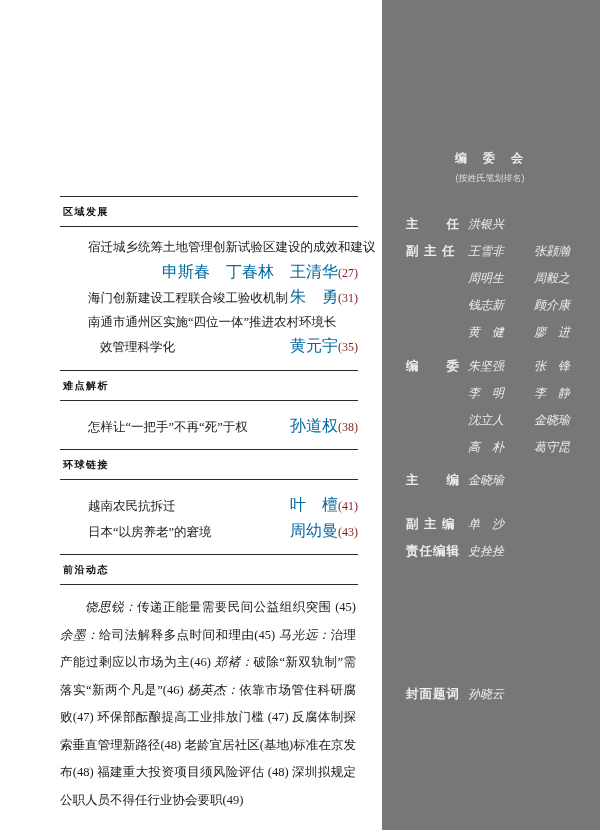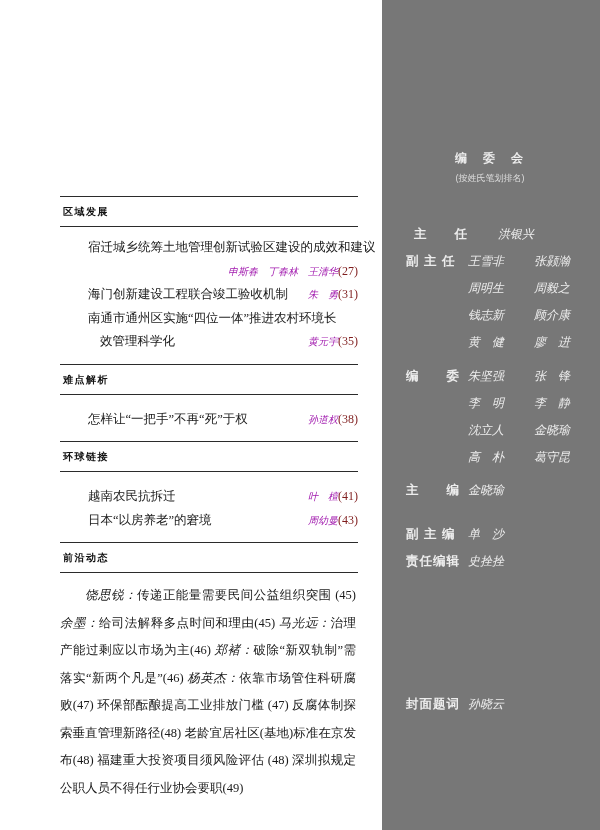--- a/index.html
+++ b/index.html
@@ -11,41 +11,41 @@
   .sec{margin-bottom:10px;}
   .sec-head{border-top:1.5px solid #2b2b2b;border-bottom:1.5px solid #2b2b2b;padding:8px 3px 7px 3px;}
   .sec-title{margin:0;font-family:"Liberation Sans","DejaVu Sans",sans-serif;font-weight:bold;
              font-size:10px;letter-spacing:1.5px;color:#111;}
   .items{padding:9px 0 0 28px;}
   .items.tight{padding-top:13px;}
   .row{line-height:23.5px;font-size:12.5px;}
   .flex-row{display:flex;justify-content:space-between;align-items:baseline;}
   .art-title{white-space:nowrap;}
   .authors-right{text-align:right;}
-  .authors{font-style:italic;font-size:10px;color:#a21caf;}
+  .authors{font-size:16px;color:#0369a1;}
   .pg{font-style:normal;font-size:12px;color:#7f1d1d;}
   .indent2{padding-left:12px;}
 
   .para{margin:9px 0 0 0;font-size:12.5px;line-height:27.5px;text-align:justify;
         text-indent:2em;padding-right:2px;}
   .para-name{font-style:italic;}
 
   
   .sidebar{position:absolute;top:0;left:382px;width:218px;height:830px;background:#777777;
            box-sizing:border-box;padding:150px 12px 0 24px;color:#ededed;}
   .sb-title{text-align:center;font-family:"Liberation Sans","DejaVu Sans",sans-serif;
             font-weight:bold;font-size:12px;letter-spacing:2px;margin-right:14px;}
   .sb-sub{text-align:center;font-size:9px;margin-top:5px;margin-right:14px;color:#dedede;
           font-family:"Liberation Sans","DejaVu Sans",sans-serif;}
   .group{margin:0;}
   .g-row{display:flex;line-height:27px;font-size:12.5px;}
   .g-label{flex:0 0 62px;font-family:"Liberation Sans","DejaVu Sans",sans-serif;
            font-weight:bold;letter-spacing:1px;}
   .g-name{flex:0 0 66px;font-style:italic;font-size:12px;white-space:nowrap;}
-  .mt-first{margin-top:36px;text-align:right;}
+  .mt-first{margin-top:26px;}
   .mt-bianwei{margin-top:7px;}
   .mt-zhubian{margin-top:6px;}
   .mt-fuzhubian{margin-top:17px;}
   .mt-fengmian{margin-top:116px;}
 </style>
 </head>
 <body>
 
 <div class="page">
 

